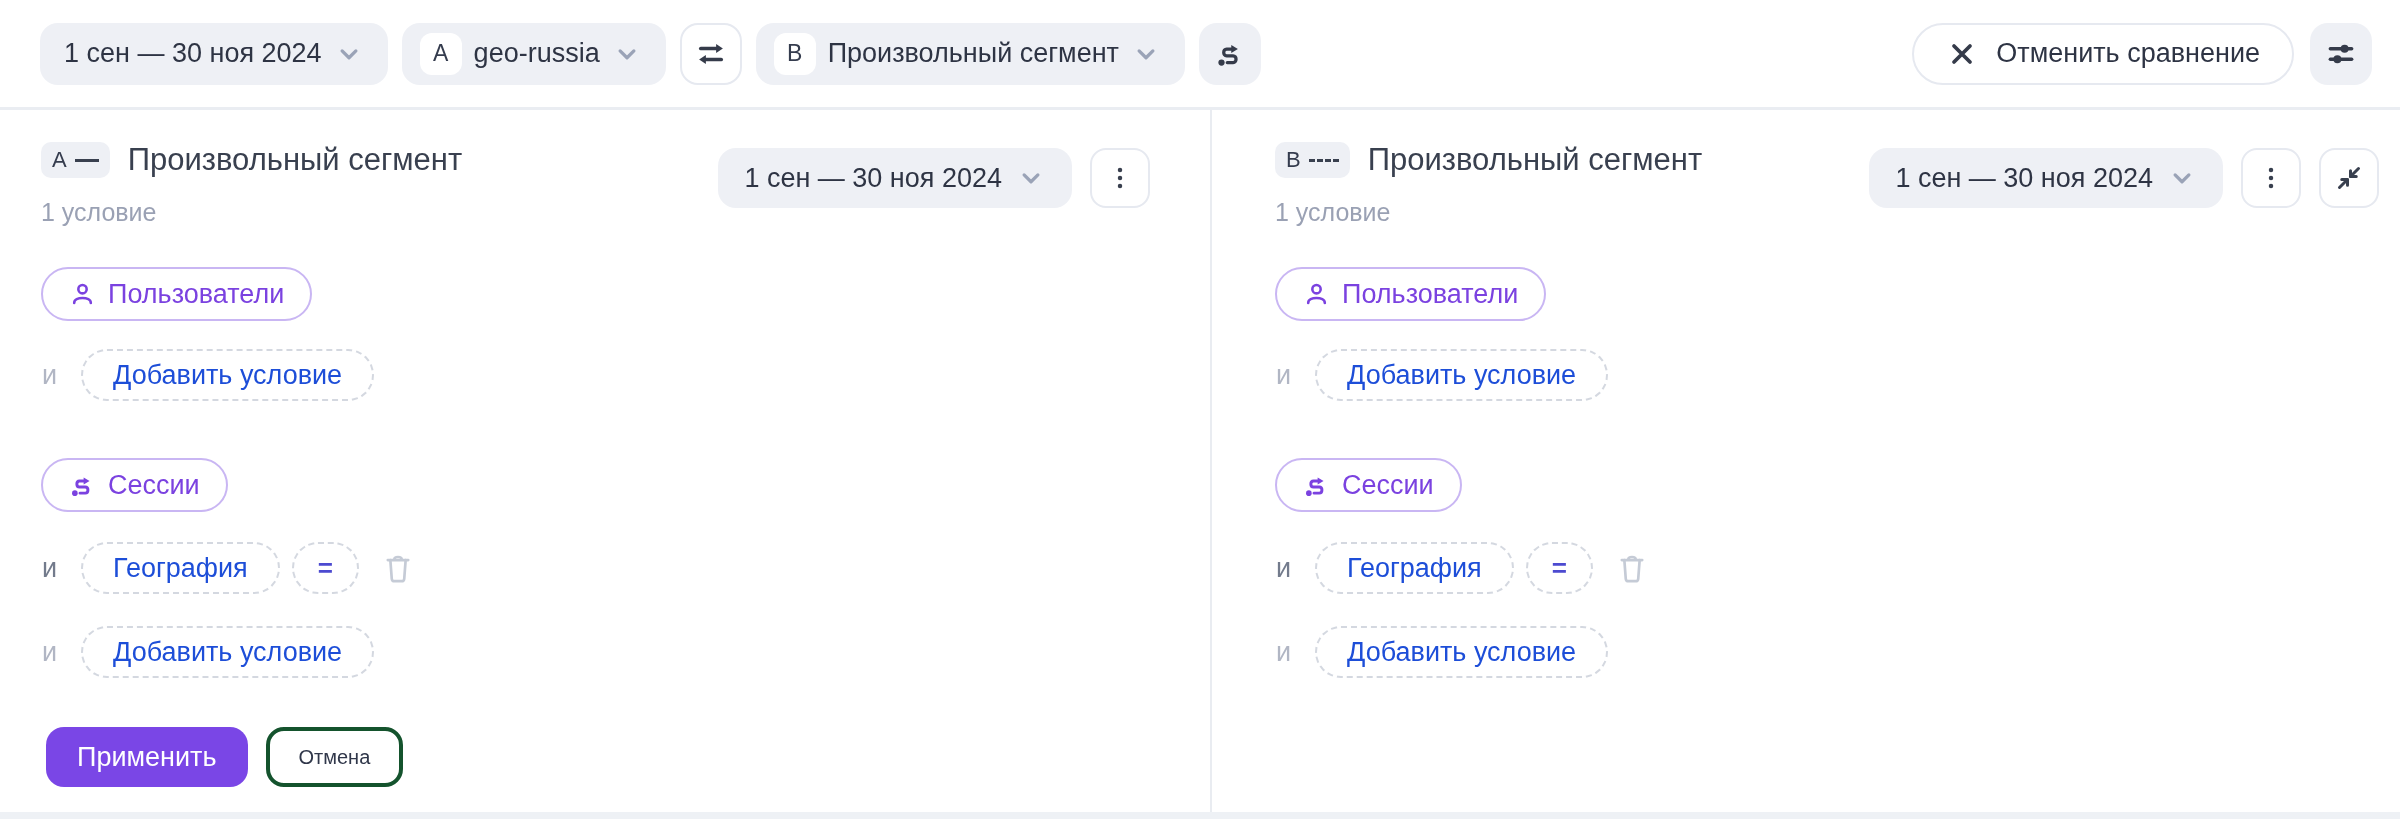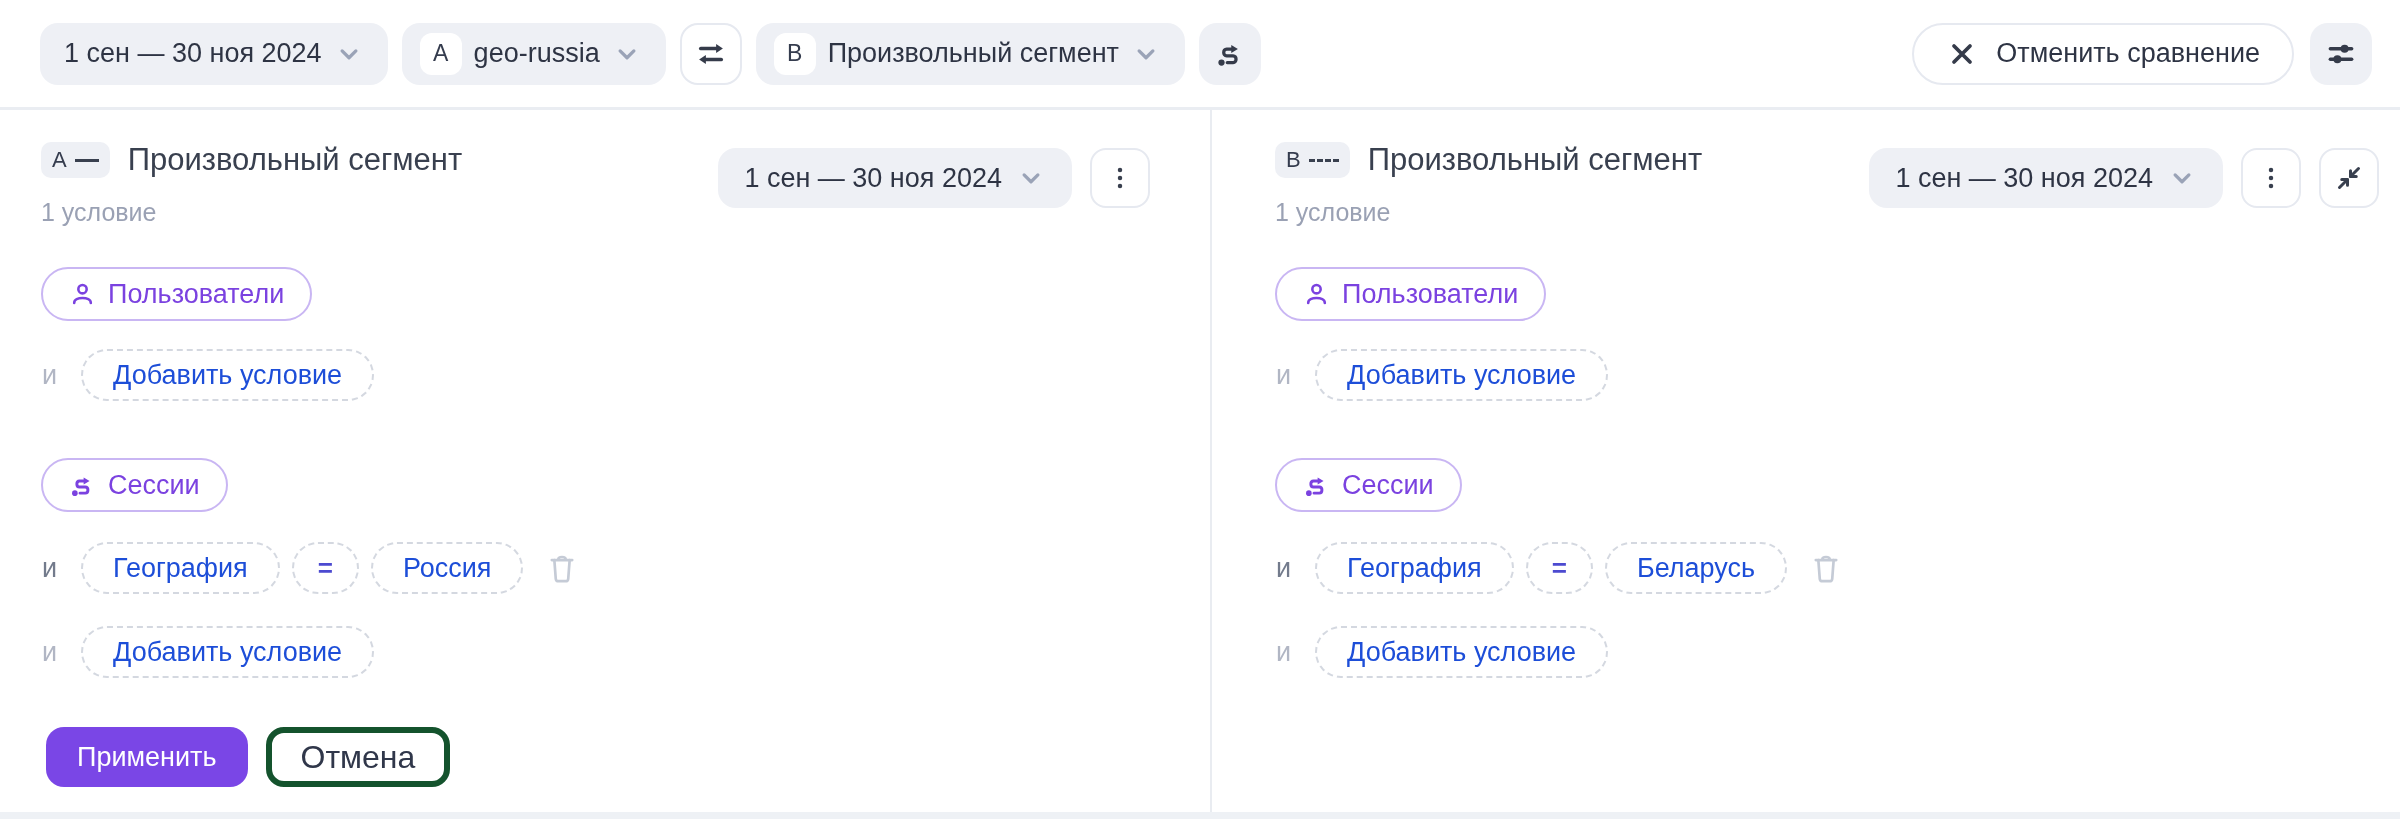--- a/index.html
+++ b/index.html
@@ -87,22 +87,22 @@
   }
   .chip-eq { padding:0 24px; color:#4c4ad0; font-weight:700; font-size:26px; }
   .trash { margin-left:10px; display:flex; align-items:center; cursor:pointer; }
 
   .actions { display:flex; align-items:center; gap:18px; }
   .btn-primary {
     height:60px; background:#7a46e6; color:#fff; border:none; border-radius:18px;
     padding:0 31px; font-size:27px; font-family:inherit; cursor:pointer;
   }
   .btn-white {
-    height:60px; background:#fff; color:#30374a; border:6px solid #14532d;
-    border-radius:18px; padding:0 29px; font-size:32px; font-family:inherit; cursor:pointer;
+    height:60px; background:#fff; color:#30374a; border:4px solid #14532d;
+    border-radius:18px; padding:0 29px; font-size:20px; font-family:inherit; cursor:pointer;
   }
   svg { display:block; flex:0 0 auto; }
 </style>
 </head>
 <body>
 
 <div class="toolbar">
 
   <div class="pill">
     <span>1 сен — 30 ноя 2024</span>
@@ -239,23 +239,20 @@
   </div>
 
   <div class="abs crow" style="left:42px; top:432px;">
     <span class="and strong">и</span>
     <div class="chip-dashed">
       <span>География</span>
     </div>
     <div class="chip-dashed chip-eq">
       <span>=</span>
     </div>
-    <div class="chip-dashed">
-      <span>Россия</span>
-    </div>
     <span class="trash">
       <svg width="34" height="34" viewBox="0 0 24 24" fill="none">
         <path d="M9.4 5.8 C9.4 3.7 14.6 3.7 14.6 5.8" stroke="#c5cbd6" stroke-width="1.9" stroke-linecap="round"></path>
         <path d="M4.8 6.4 H19.2" stroke="#c5cbd6" stroke-width="1.9" stroke-linecap="round"></path>
         <path d="M6.6 6.4 l1 13.2 a1.9 1.9 0 0 0 1.9 1.7 h5 a1.9 1.9 0 0 0 1.9 -1.7 l1 -13.2" stroke="#c5cbd6" stroke-width="1.9" stroke-linecap="round" stroke-linejoin="round"></path>
       </svg>
     </span>
   </div>
 
   <div class="abs crow" style="left:42px; top:516px;">
@@ -340,23 +337,20 @@
   </div>
 
   <div class="abs crow" style="left:1276px; top:432px;">
     <span class="and strong">и</span>
     <div class="chip-dashed">
       <span>География</span>
     </div>
     <div class="chip-dashed chip-eq">
       <span>=</span>
     </div>
-    <div class="chip-dashed">
-      <span>Беларусь</span>
-    </div>
     <span class="trash">
       <svg width="34" height="34" viewBox="0 0 24 24" fill="none">
         <path d="M9.4 5.8 C9.4 3.7 14.6 3.7 14.6 5.8" stroke="#c5cbd6" stroke-width="1.9" stroke-linecap="round"></path>
         <path d="M4.8 6.4 H19.2" stroke="#c5cbd6" stroke-width="1.9" stroke-linecap="round"></path>
         <path d="M6.6 6.4 l1 13.2 a1.9 1.9 0 0 0 1.9 1.7 h5 a1.9 1.9 0 0 0 1.9 -1.7 l1 -13.2" stroke="#c5cbd6" stroke-width="1.9" stroke-linecap="round" stroke-linejoin="round"></path>
       </svg>
     </span>
   </div>
 
   <div class="abs crow" style="left:1276px; top:516px;">

